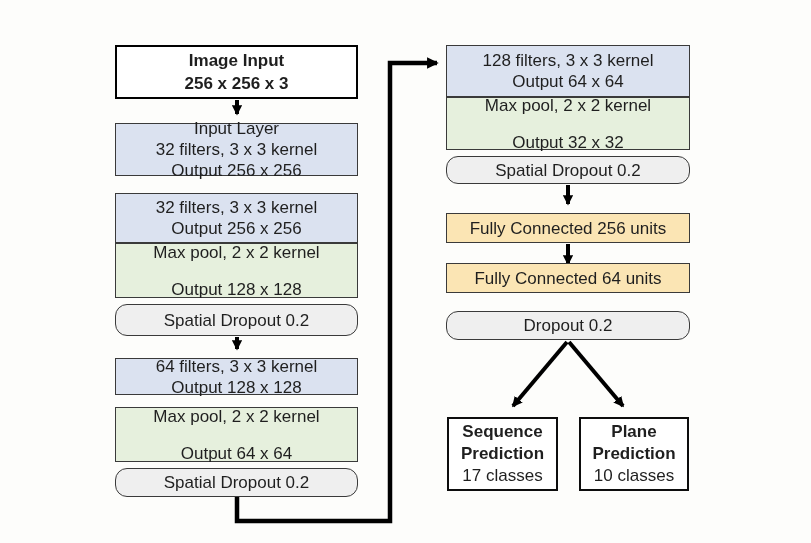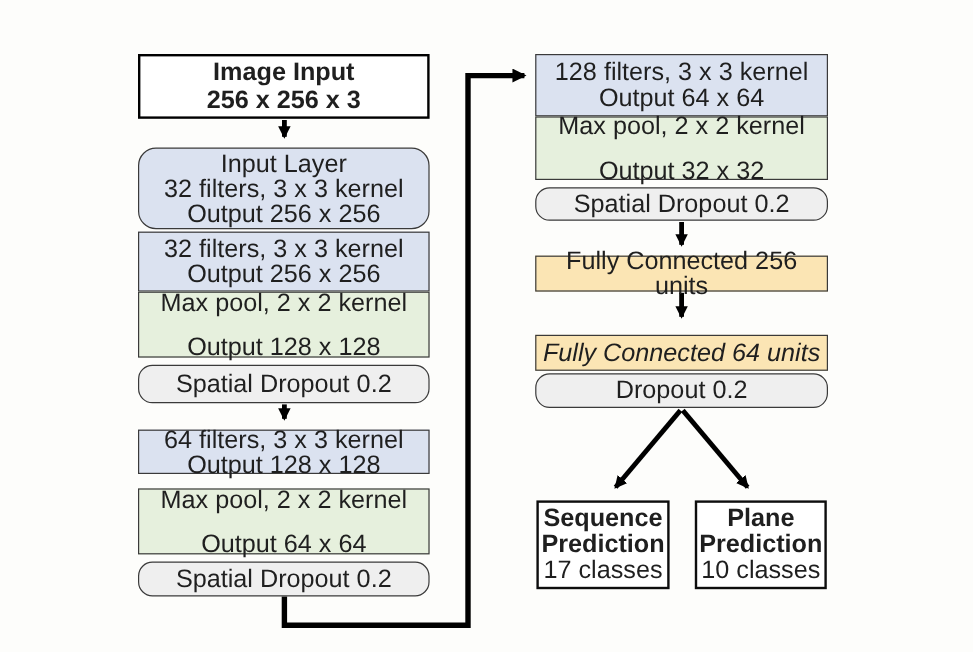--- a/index.html
+++ b/index.html
@@ -31,46 +31,46 @@
     left:115px;
     width:243px;
     box-sizing:border-box;
     border:1px solid var(--border,#3a3a3a);
     background:#fff;
     display:flex;
     flex-direction:column;
     justify-content:center;
     align-items:center;
     text-align:center;
-    font-size:21px;
+    font-size:17px;
     line-height:21px;
     color:var(--text,#1f1f1f);
   }
   .rcol{left:446px;width:244px;}
   .conv{background:var(--conv,#dbe2f0);}
   .pool{background:var(--pool,#e6f0dd);gap:16px;}
   .drop{background:var(--dropout,#efefef);border-radius:12px;}
   .dense{background:var(--dense,#fbe5b4);}
   .io{background:var(--io,#ffffff);border:2px solid #000;}
   .bold{font-weight:700;}
 
   .b-l1{top:45px;height:54px;line-height:23px;}
-  .b-l2{top:123px;height:68px;border-radius:15px;}
+  .b-l2{top:123px;height:53px;}
   .b-l3{top:193px;height:50px;}
   .b-l4{top:243px;height:55px;}
   .b-l5{top:304px;height:32px;}
   .b-l6{top:358px;height:37px;}
   .b-l7{top:407px;height:55px;}
   .b-l8{top:468px;height:29px;}
 
   .b-r1{top:45px;height:52px;}
   .b-r2{top:97px;height:53px;}
   .b-r3{top:156px;height:28px;}
   .b-r4{top:213px;height:30px;}
-  .b-r5{top:279px;height:30px;font-style:italic;}
+  .b-r5{top:263px;height:30px;}
   .b-r6{top:311px;height:29px;}
 
   .pred{
     border:2px solid #0d0d0d;
     background:#fff;
     line-height:22px;
   }
   .b-p1{left:447px;top:417px;width:111px;height:74px;}
   .b-p2{left:579px;top:417px;width:110px;height:74px;}
 </style>

